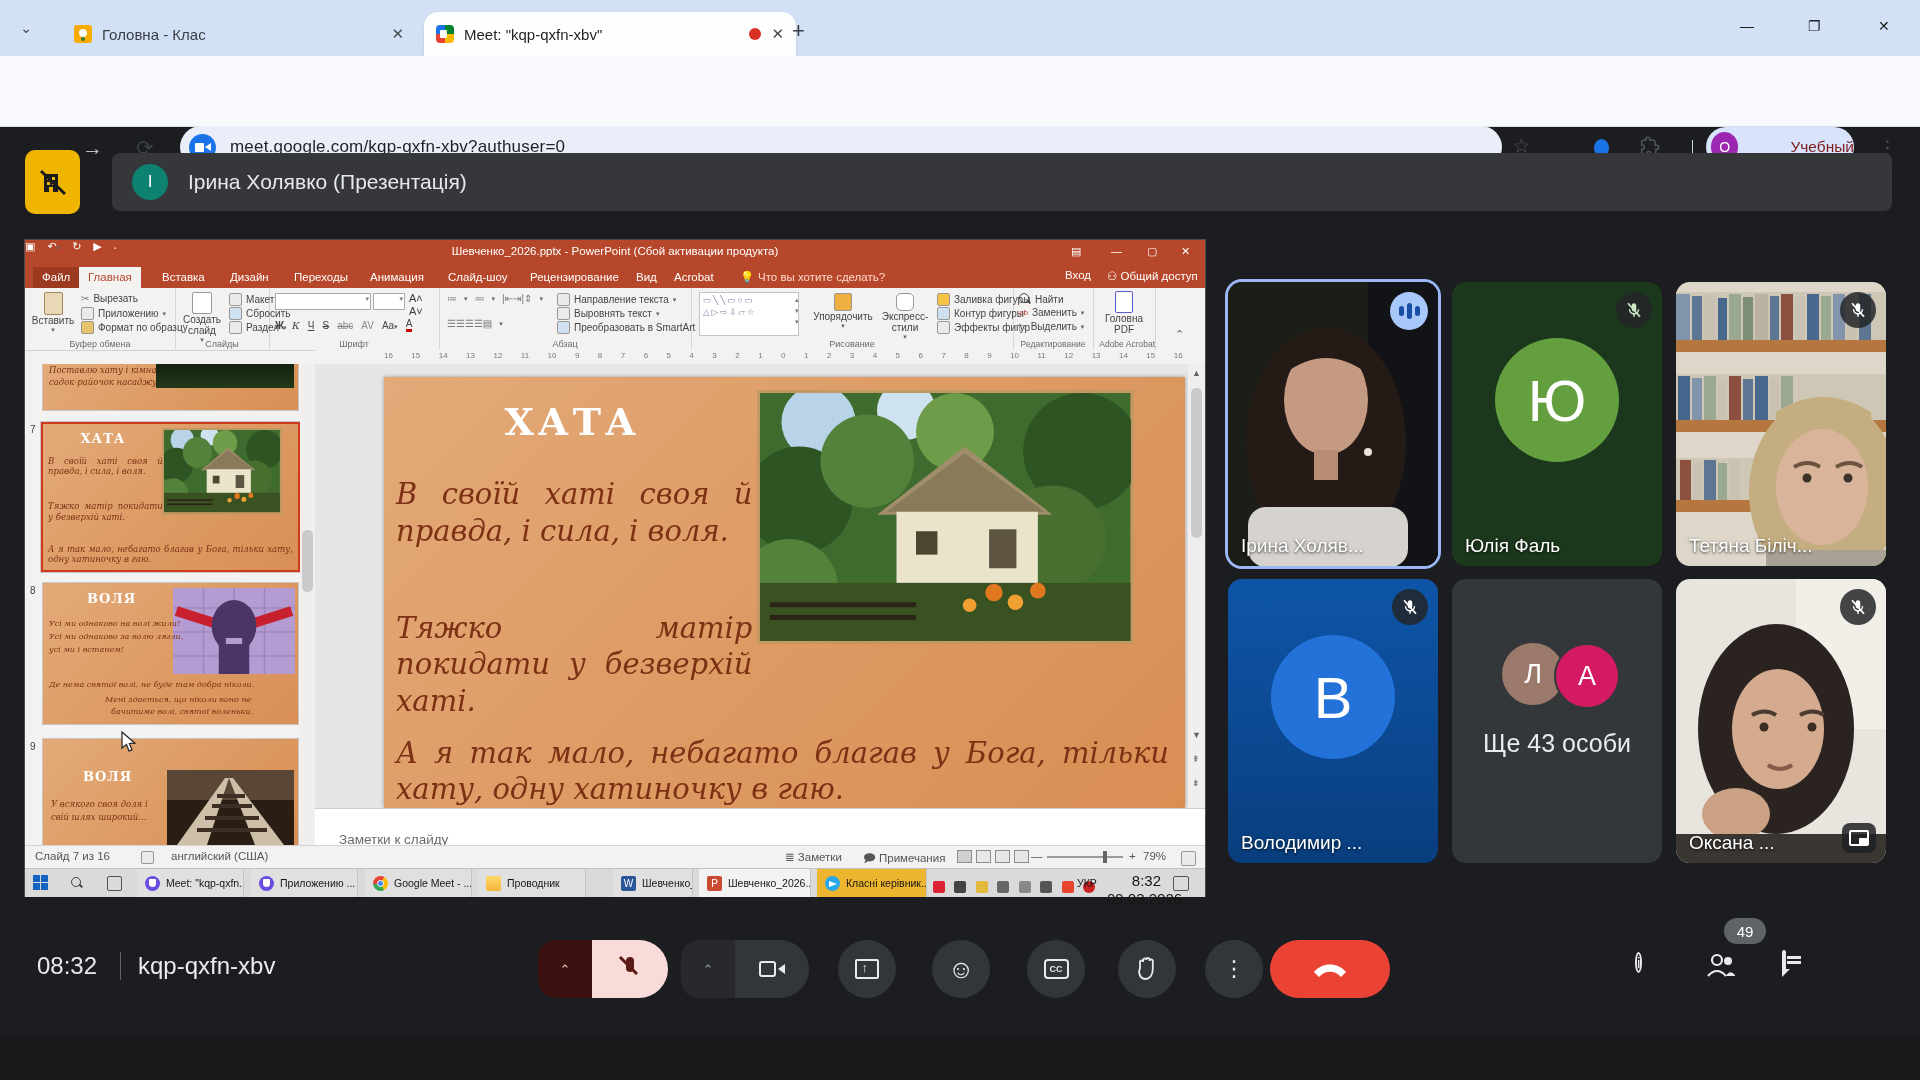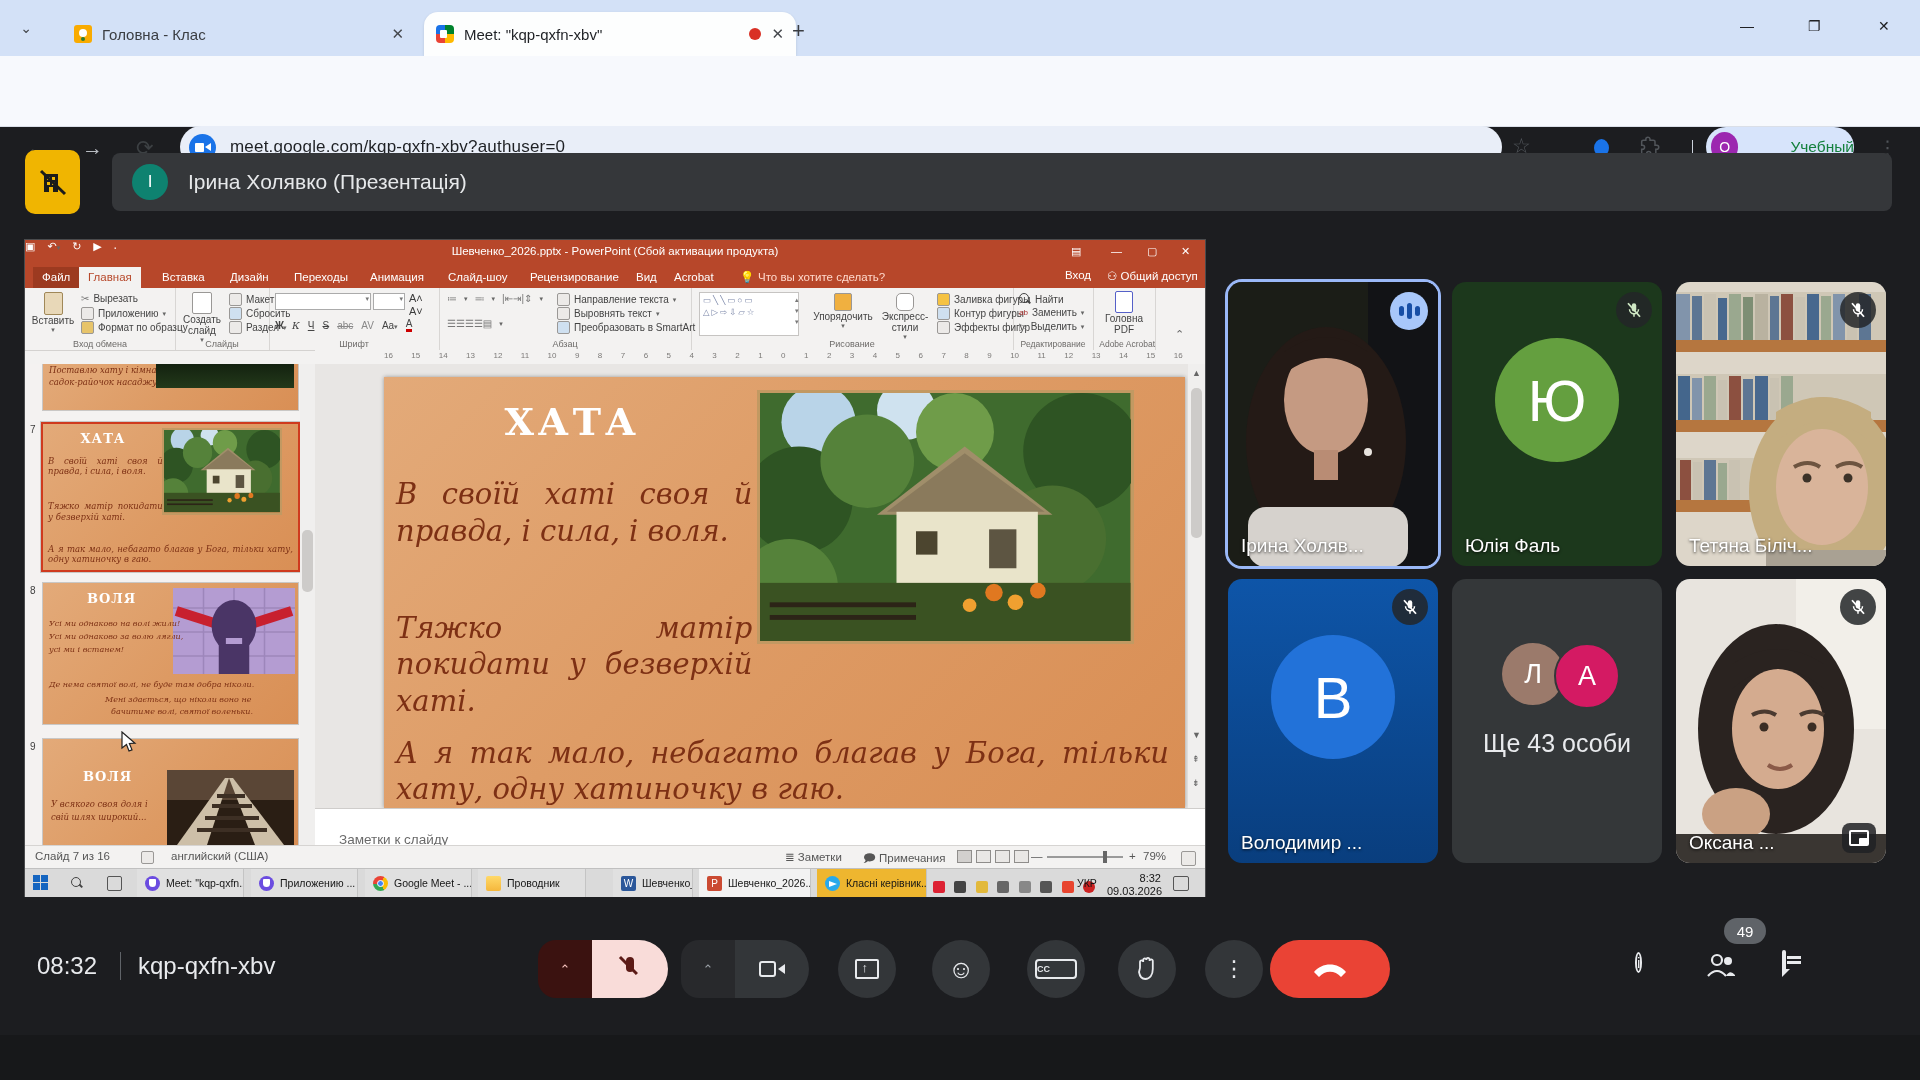--- a/index.html
+++ b/index.html
@@ -25,21 +25,21 @@
   .navico{top:80px;font-size:21px;color:#3c4043;}
   .omnibox{left:180px;top:70px;width:1322px;height:42px;border-radius:21px;background:#e9eef8;display:flex;align-items:center;}
   .om-cam{width:27px;height:27px;border-radius:50%;background:#1a73e8;margin:0 14px 0 9px;position:relative;flex:none;}
   .om-cam:before{content:"";position:absolute;left:6px;top:9px;width:9px;height:9px;background:#fff;border-radius:1px;}
   .om-cam:after{content:"";position:absolute;left:16px;top:9px;border-top:4.5px solid transparent;border-bottom:4.5px solid transparent;border-right:6px solid #fff;}
   .om-url{font-size:17px;color:#1f2125;letter-spacing:.2px;}
   .puzzle-svg{width:20px;height:20px;}
   .divider-v{top:84px;width:1px;height:26px;background:#ccd2dc;}
   .chip{left:1706px;top:71px;width:148px;height:40px;border-radius:20px;background:#d7e4fb;display:flex;align-items:center;gap:9px;padding-left:5px;box-sizing:border-box;}
   .chip-av{width:30px;height:30px;border-radius:50%;background:#9c27b0;color:#fff;font-size:14px;display:flex;align-items:center;justify-content:center;}
-  .chip-name{font-size:15.5px;color:#15803d;margin-left:43px;}
+  .chip-name{font-size:15.5px;color:#7f1d1d;margin-left:43px;}
   .kebab{left:1878px;top:80px;font-size:19px;color:#51555a;}
   
   .banner-ico{left:25px;top:150px;width:55px;height:64px;border-radius:10px;background:#f0b501;display:flex;align-items:center;justify-content:center;}
   .banner{left:112px;top:153px;width:1780px;height:58px;border-radius:8px;background:#35373a;display:flex;align-items:center;gap:20px;padding-left:20px;box-sizing:border-box;}
   .banner-av{width:36px;height:36px;border-radius:50%;background:#0e8270;color:#fff;font-size:17px;display:flex;align-items:center;justify-content:center;}
   .banner-txt{font-size:21px;color:#e6e8ea;}
   
   .ppt{left:25px;top:240px;width:1180px;height:656px;background:#f3f2f1;box-shadow:0 0 0 1px #4a4b4d;}
   .ppt .a{position:absolute;}
   .ppt-titlebar{left:0;top:0;width:1180px;height:24px;background:#b7472a;color:#fff;}
@@ -126,21 +126,21 @@
   .pill-l{top:940px;height:58px;border-radius:18px 0 0 18px;background:#28292c;display:flex;align-items:center;justify-content:center;color:#9aa0a6;font-size:13px;}
   .pill-r{top:940px;height:58px;border-radius:0 29px 29px 0;display:flex;align-items:center;justify-content:center;}
   .micoff-dark{position:relative;width:20px;height:26px;}
   .micoff-dark:before{content:"";position:absolute;left:6px;top:1px;width:8px;height:15px;border-radius:4px;background:#5c1a16;}
   .micoff-dark:after{content:"";position:absolute;left:1px;top:0;width:24px;height:2.6px;background:#5c1a16;transform:rotate(45deg);transform-origin:0 0;}
   .cam-ico{position:relative;width:26px;height:16px;}
   .cam-ico:before{content:"";position:absolute;left:0;top:0;width:17px;height:16px;border:2px solid #e8eaed;border-radius:3px;box-sizing:border-box;}
   .cam-ico:after{content:"";position:absolute;right:0;top:3px;border-top:5px solid transparent;border-bottom:5px solid transparent;border-right:7px solid #e8eaed;}
   .present-ico{position:relative;width:24px;height:20px;border:2px solid #e8eaed;border-radius:2px;box-sizing:border-box;}
   .present-ico:after{content:"↑";position:absolute;left:4.5px;top:-1px;font-size:13px;color:#e8eaed;}
-  .cc-ico{width:42px;height:20px;border:2px solid #e8eaed;border-radius:4px;box-sizing:border-box;font-size:9px;font-weight:bold;color:#e8eaed;text-align:left;line-height:16px;}
+  .cc-ico{width:25px;height:20px;border:2px solid #e8eaed;border-radius:4px;box-sizing:border-box;font-size:9px;font-weight:bold;color:#e8eaed;text-align:center;line-height:16px;}
   .endcall{left:1270px;top:940px;width:120px;height:58px;border-radius:29px;background:#ea4335;display:flex;align-items:center;justify-content:center;}
   .ricon{top:952px;width:30px;height:30px;color:#e8eaed;}
   .badge-49{left:1724px;top:918px;width:42px;height:26px;border-radius:13px;background:#5f6368;color:#fff;font-size:15px;display:flex;align-items:center;justify-content:center;z-index:6;}
   .grid-ico{width:20px;height:20px;background:radial-gradient(circle,#e8eaed 2.4px,transparent 2.9px) 0 0/7.5px 7.5px;}
   .info-ico{width:26px;height:26px;border:2.5px solid #e8eaed;border-radius:50%;box-sizing:border-box;text-align:center;font-size:15px;line-height:21px;color:#e8eaed;}
   .chat-ico{position:relative;width:26px;height:22px;border:2.5px solid #e8eaed;border-radius:3px;box-sizing:border-box;}
   .chat-ico:before{content:"";position:absolute;left:3px;top:4px;width:14px;height:2.5px;background:#e8eaed;box-shadow:0 5px 0 #e8eaed;}
   .chat-ico:after{content:"";position:absolute;left:-2px;bottom:-8px;border-left:8px solid #e8eaed;border-bottom:8px solid transparent;}
   
   .sysbar{left:0;top:1035px;width:1920px;height:45px;background:#17181a;}
@@ -260,21 +260,21 @@
           </div>
         <div class="rsm" style="left:56px;top:19px;">
             <span class="mi"></span>
             <span>Приложению</span>
             <span class="dd">▾</span>
           </div>
         <div class="rsm" style="left:56px;top:33px;">
             <span class="mi" style="background:#e7c46a;"></span>
             <span>Формат по образцу</span>
           </div>
-        <div class="rlabel">Вход обмена</div>
+        <div class="rlabel">Буфер обмена</div>
       </div>
 
       <div class="a rgroup" style="left:150px;width:94px;">
         <div class="rbig" style="left:4px;top:4px;width:46px;">
           <span class="mi" style="width:18px;height:20px;background:#fff;"></span>
           <span>Создать слайд</span>
             <span class="dd">▾</span>
         </div>
         <div class="rsm" style="left:54px;top:5px;">
             <span class="mi"></span>
@@ -621,21 +621,21 @@
         <span class="trayico" style="background:#d23;"></span>
         <span class="trayico" style="background:#444;"></span>
         <span class="trayico" style="background:#e2b93b;"></span>
         <span class="trayico" style="background:#666;"></span>
         <span class="trayico" style="background:#888;"></span>
         <span class="trayico" style="background:#555;"></span>
         <span class="trayico" style="background:#e8442e;"></span>
         <span class="trayico" style="background:#c22;border-radius:50%;"></span>
       </div>
       <div class="a" style="left:1052px;top:8px;font-size:10.5px;color:#161616;">УКР</div>
-      <div class="a" style="left:1082px;top:3px;width:54px;font-size:11px;line-height:1.2;text-align:right;color:#161616;">
+      <div class="a" style="left:1082px;top:3px;width:54px;font-size:15px;line-height:1.2;text-align:right;color:#161616;">
         <div>8:32</div>
           <div>09.03.2026</div>
       </div>
       <div class="a mi" style="left:1148px;top:7px;width:14px;height:13px;background:transparent;border-color:#555;"></div>
     </div>
   </div>
 
   <div class="a tile" style="left:1228px;top:282px;width:210px;height:284px;box-shadow:0 0 0 3px #9ab8f7;">
     <svg width="210" height="284" viewBox="0 0 210 284">
       <rect width="210" height="284" fill="#1b1d17"></rect>

